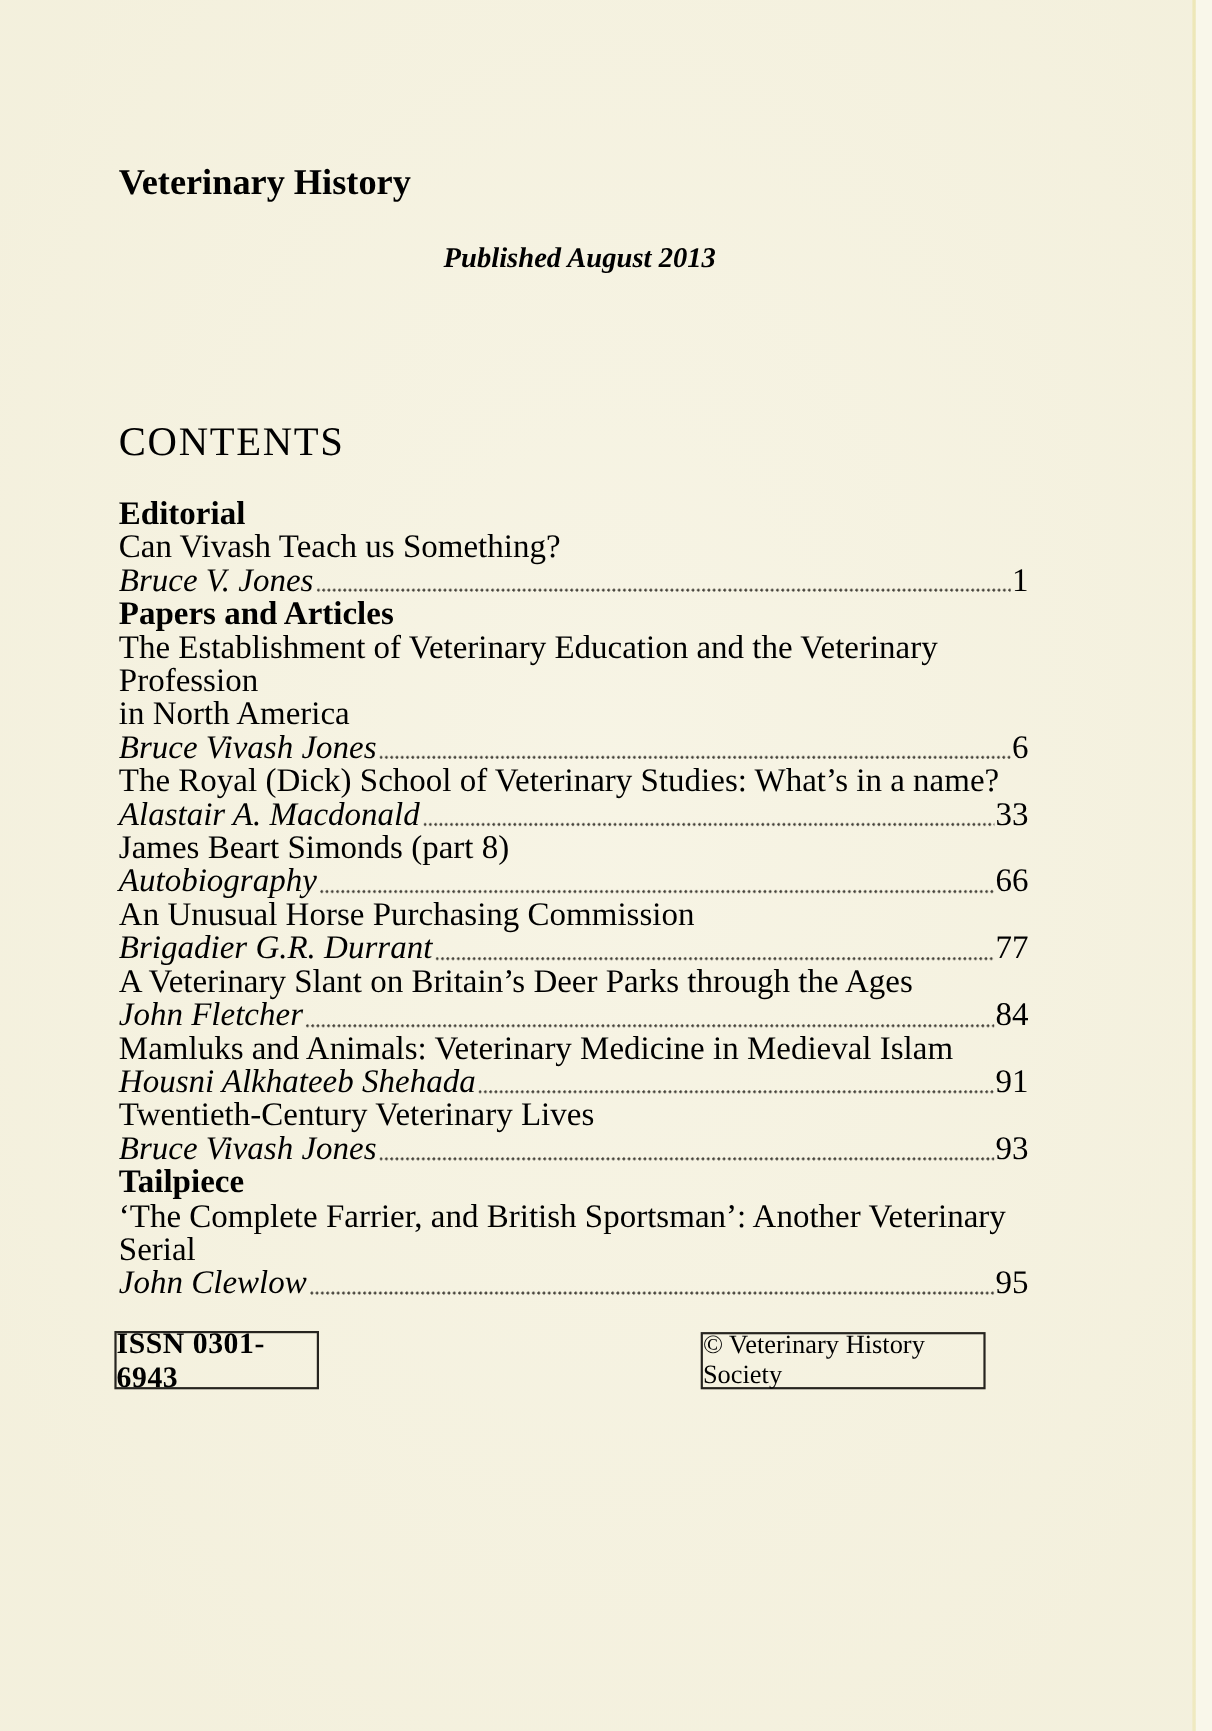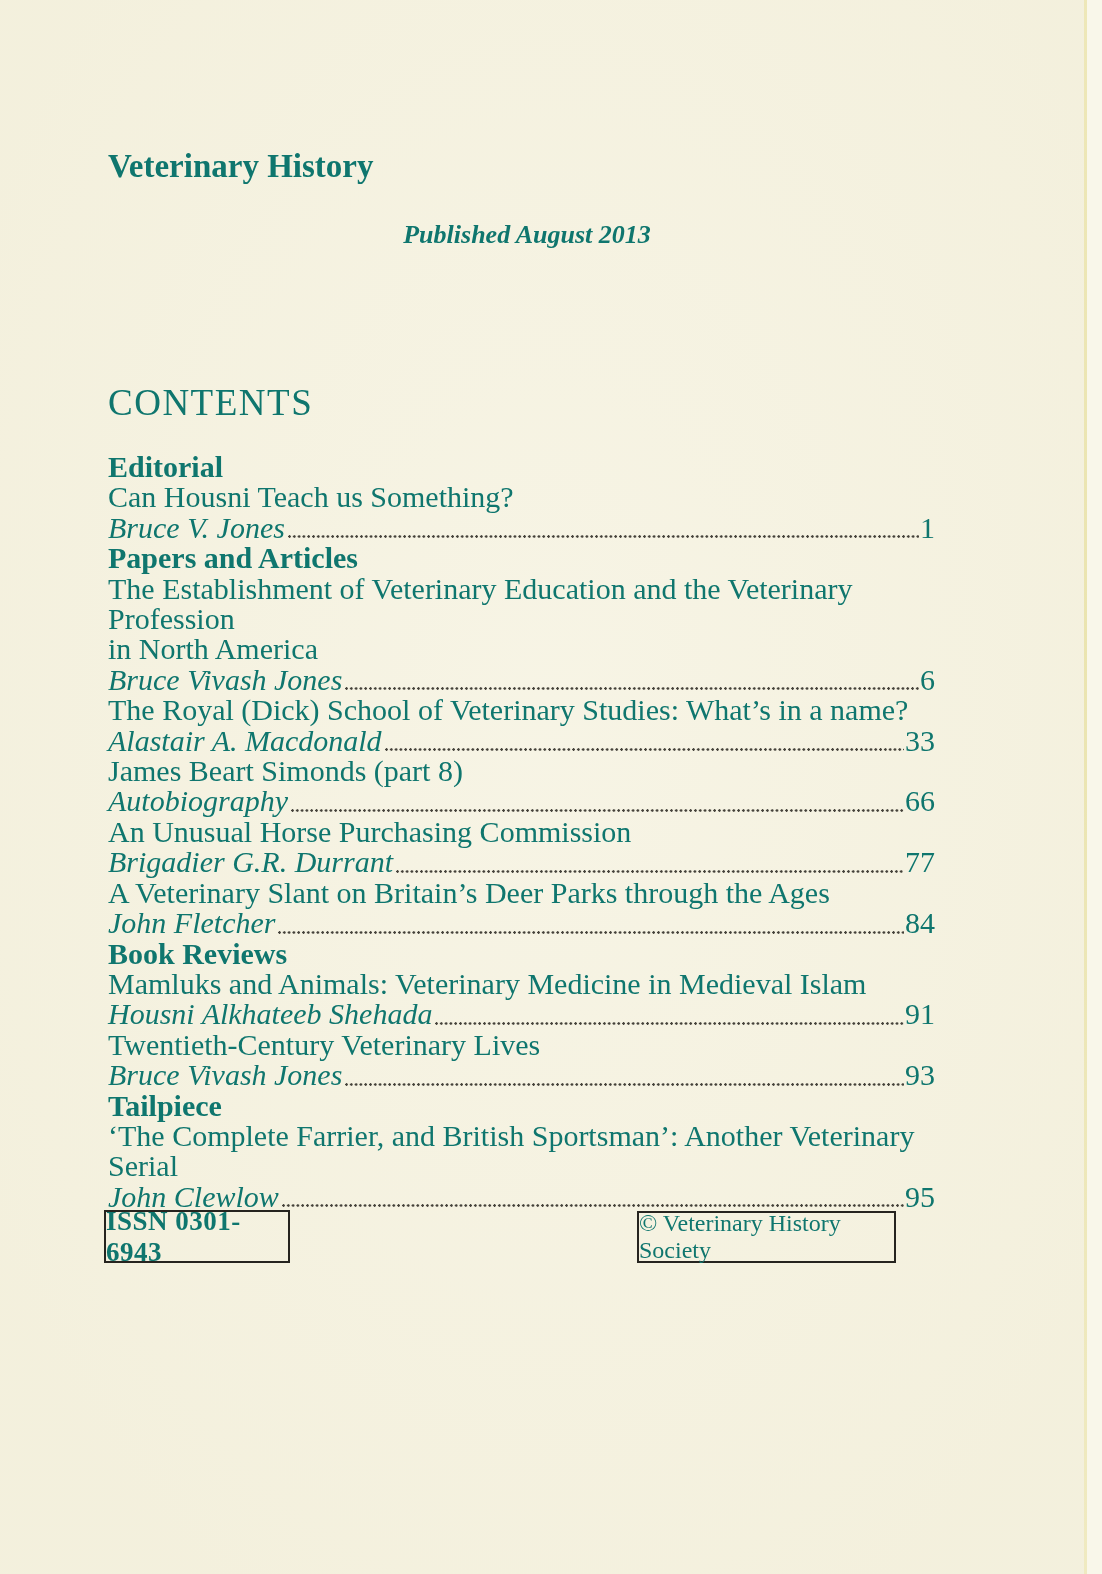--- a/index.html
+++ b/index.html
@@ -5,21 +5,21 @@
   html, body { margin: 0; padding: 0; }
   body {
     width: 1102px; height: 1574px;
     font-family: "Liberation Serif", "DejaVu Serif", serif;
     background: #ffffff;
   }
   .page {
     position: relative;
     width: 1102px; height: 1574px;
     background: #f6f3e2;
-    color: #0f766e;
+    color: #000000;
     overflow: hidden;
   }
   
   .edge-strip {
     position: absolute; top: 0; bottom: 0; right: 0; width: 15px;
     background: #f9f7ea;
   }
   .edge-line {
     position: absolute; top: 0; bottom: 0; right: 15px; width: 3px;
     background: linear-gradient(180deg, #ede6b2 0%, #e9e2a8 40%, #efe9bc 100%);
@@ -92,21 +92,21 @@
   <div class="header-row">
     <span>Veterinary History</span>
   </div>
 
   <div class="published">Published August 2013</div>
 
   <div class="contents-heading">CONTENTS</div>
 
   <div class="toc">
       <div class="line section">Editorial</div>
-      <div class="line title">Can Housni Teach us Something?</div>
+      <div class="line title">Can Vivash Teach us Something?</div>
       <div class="line author-row">
         <span class="author">Bruce V. Jones</span>
         <span class="leader"></span>
         <span class="pageno">1</span>
       </div>
       <div class="line section">Papers and Articles</div>
       <div class="line title">The Establishment of Veterinary Education and the Veterinary Profession</div>
       <div class="line title">in North America</div>
       <div class="line author-row">
         <span class="author">Bruce Vivash Jones</span>
@@ -130,21 +130,20 @@
         <span class="author">Brigadier G.R. Durrant</span>
         <span class="leader"></span>
         <span class="pageno">77</span>
       </div>
       <div class="line title">A Veterinary Slant on Britain’s Deer Parks through the Ages</div>
       <div class="line author-row">
         <span class="author">John Fletcher</span>
         <span class="leader"></span>
         <span class="pageno">84</span>
       </div>
-      <div class="line section">Book Reviews</div>
       <div class="line title">Mamluks and Animals: Veterinary Medicine in Medieval Islam</div>
       <div class="line author-row">
         <span class="author">Housni Alkhateeb Shehada</span>
         <span class="leader"></span>
         <span class="pageno">91</span>
       </div>
       <div class="line title">Twentieth-Century Veterinary Lives</div>
       <div class="line author-row">
         <span class="author">Bruce Vivash Jones</span>
         <span class="leader"></span>

